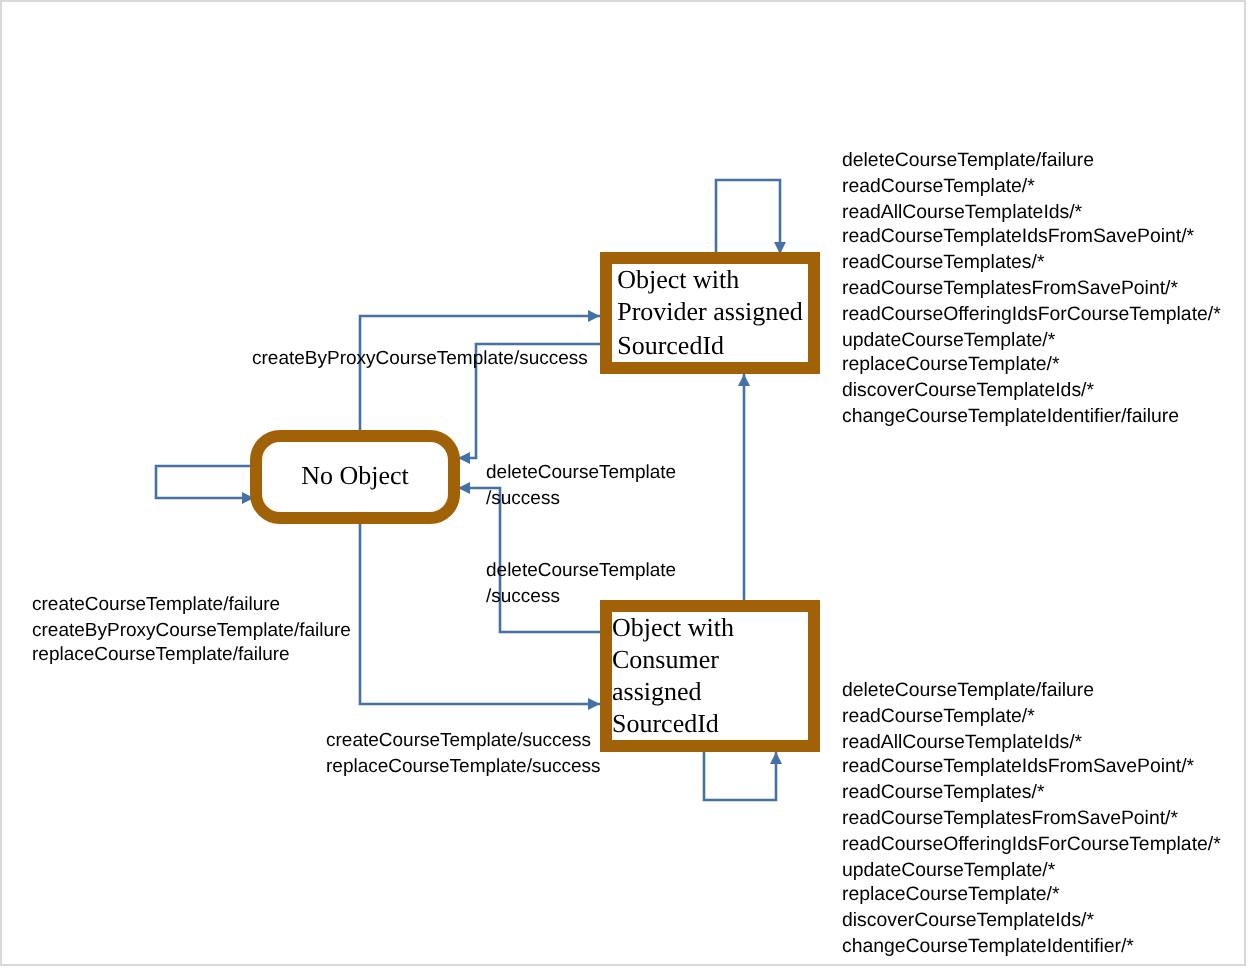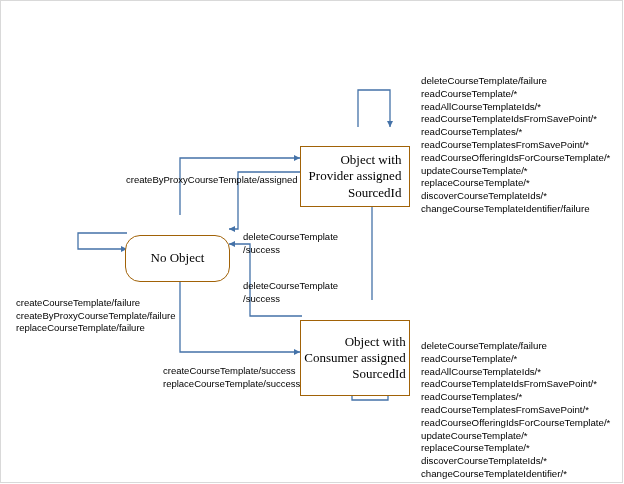--- a/index.html
+++ b/index.html
@@ -26,32 +26,31 @@
   }
   svg#wires {
     position: absolute;
     left: 0;
     top: 0;
     width: 624px;
     height: 484px;
   }
   .state-box {
     position: absolute;
-    border: 1px solid #a16207;
+    border: 6px solid #a16207;
     background: #ffffff;
     box-sizing: border-box;
     display: flex;
     align-items: center;
     justify-content: center;
-    text-align: right;
+    text-align: left;
     color: #000000;
     font-size: 13px;
     line-height: 1.25;
     font-family: "Liberation Serif", serif;
-    margin-top: 20px;
   }
   .label {
     position: absolute;
     color: #000000;
     font-size: 9.5px;
     line-height: 1.32;
     font-family: Liberation Sans, sans-serif;
     white-space: pre;
     margin-top: 32px;
   }
@@ -99,21 +98,21 @@
 Provider assigned
 SourcedId</span>
   </div>
 
   <div class="state-box" style="left:300px; top:300px; width:110px; height:76px;">
     <span style="white-space:pre-line;">Object with
 Consumer assigned
 SourcedId</span>
   </div>
 
-  <div class="label" style="left:126px; top:142px;">createByProxyCourseTemplate/assigned</div>
+  <div class="label" style="left:126px; top:142px;">createByProxyCourseTemplate/success</div>
 
   <div class="label" style="left:243px; top:199px;">deleteCourseTemplate
 /success</div>
 
   <div class="label" style="left:243px; top:248px;">deleteCourseTemplate
 /success</div>
 
 
   <div class="label" style="left:16px; top:265px;">createCourseTemplate/failure
 createByProxyCourseTemplate/failure

